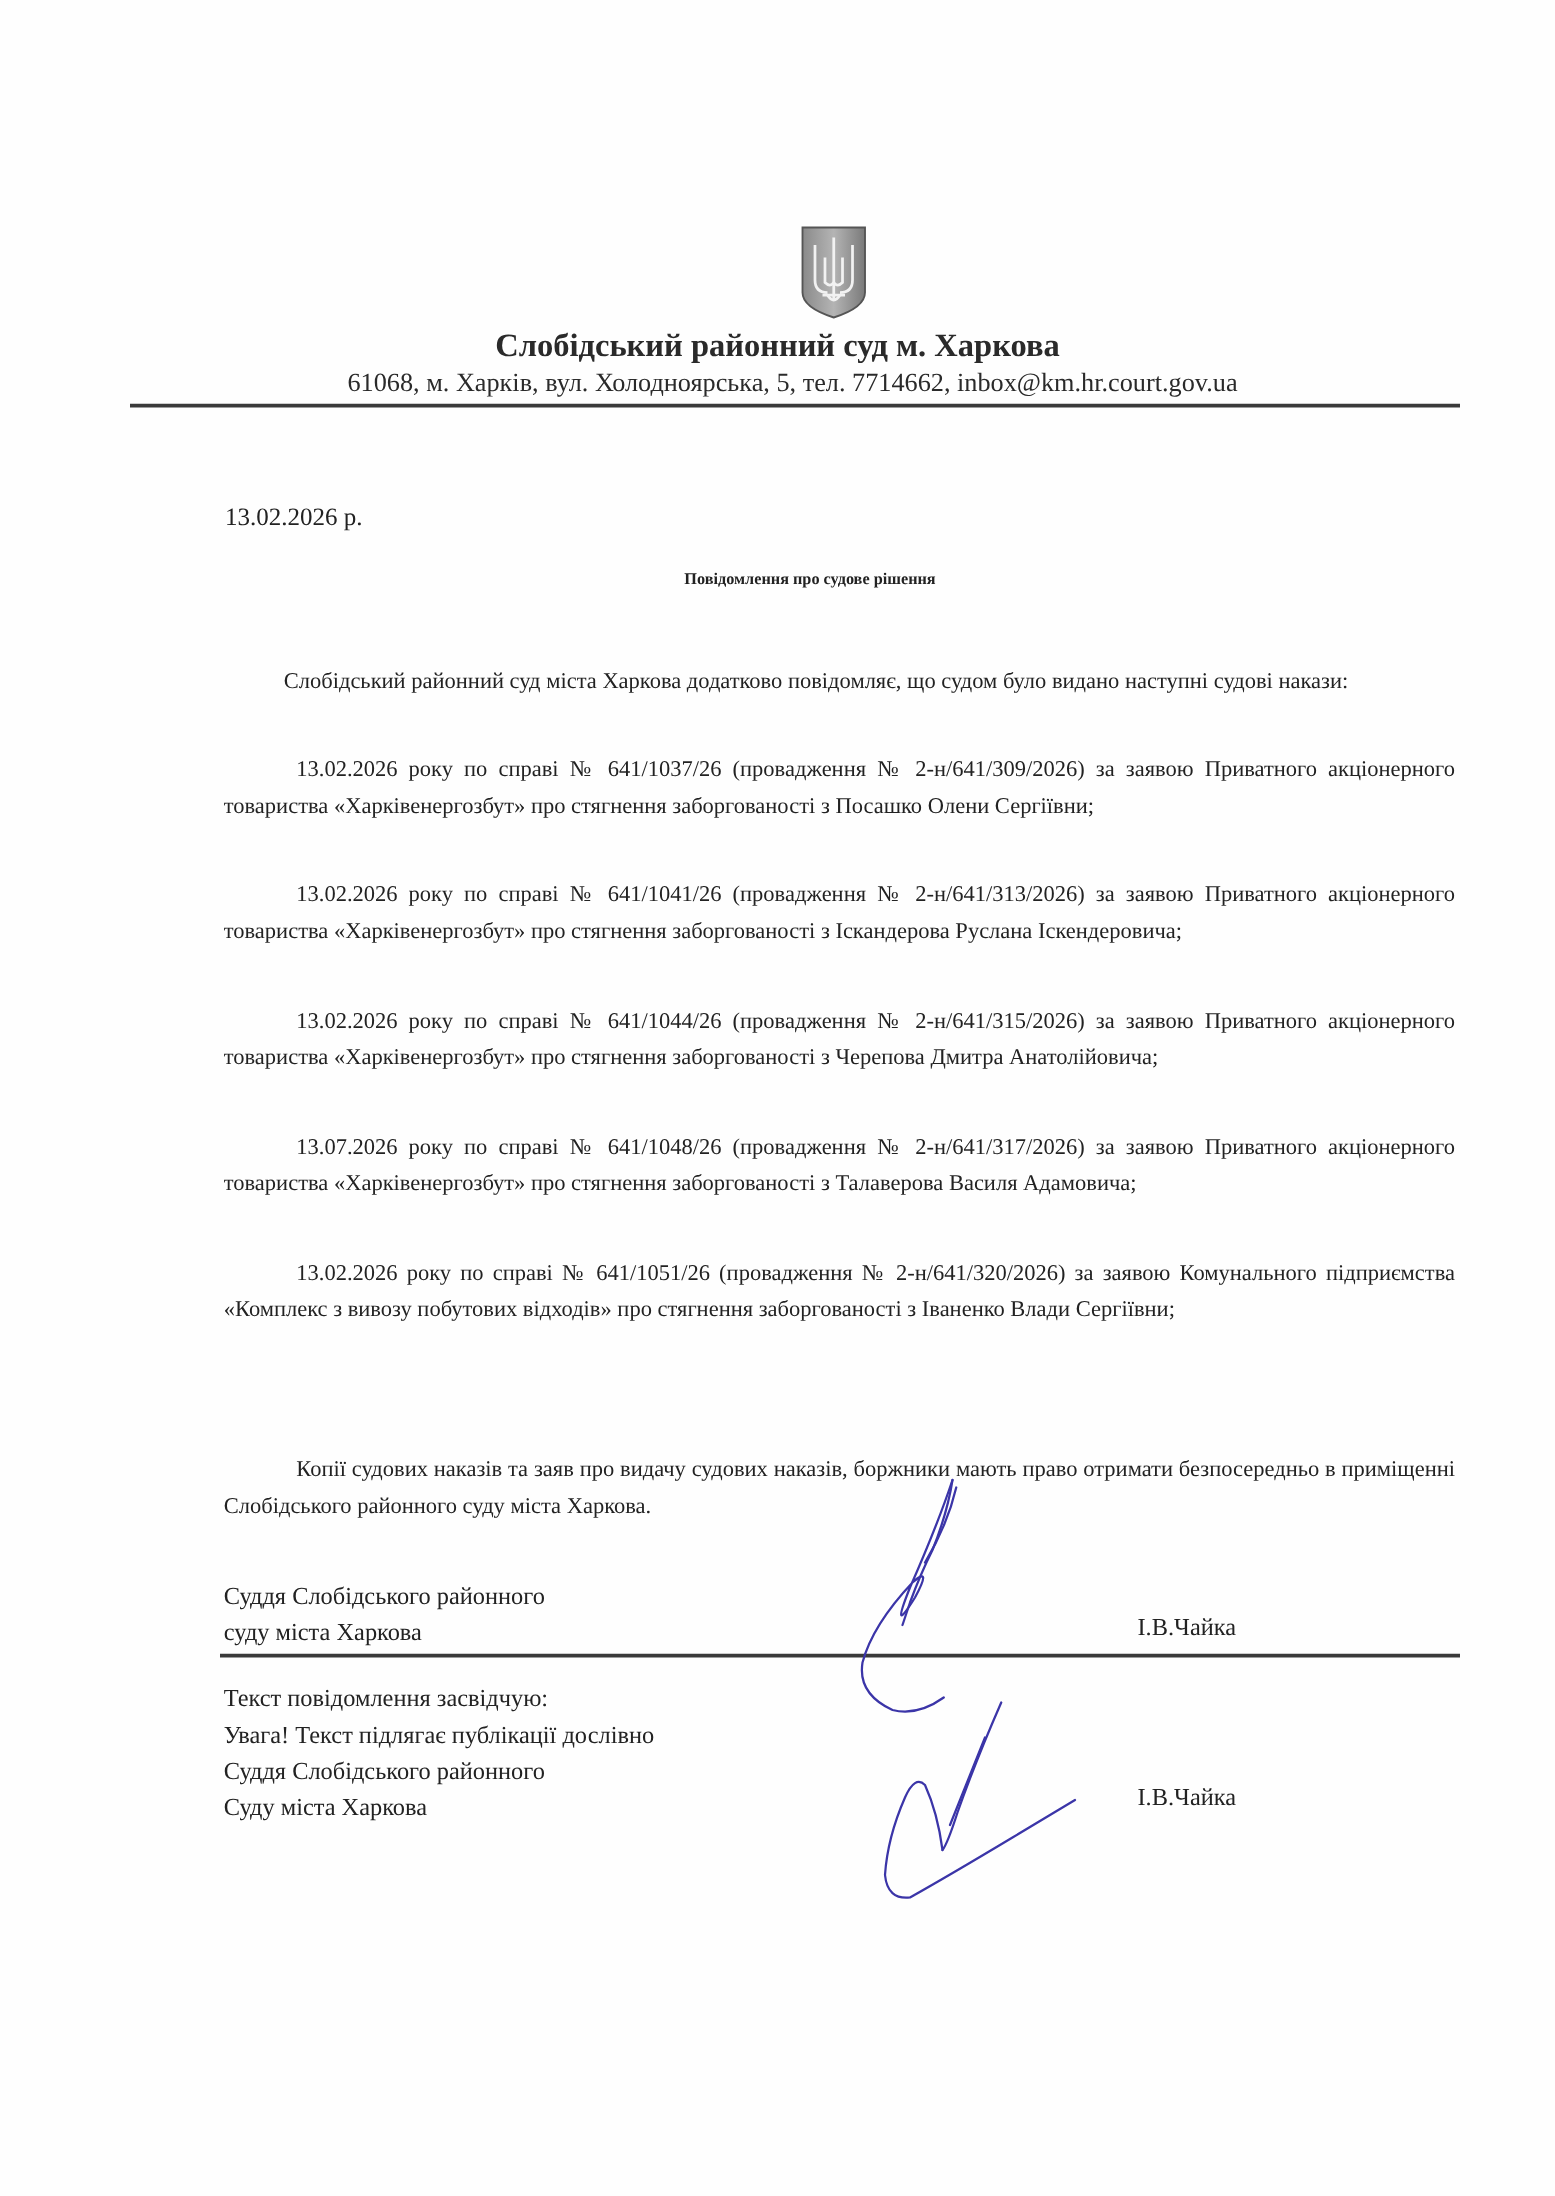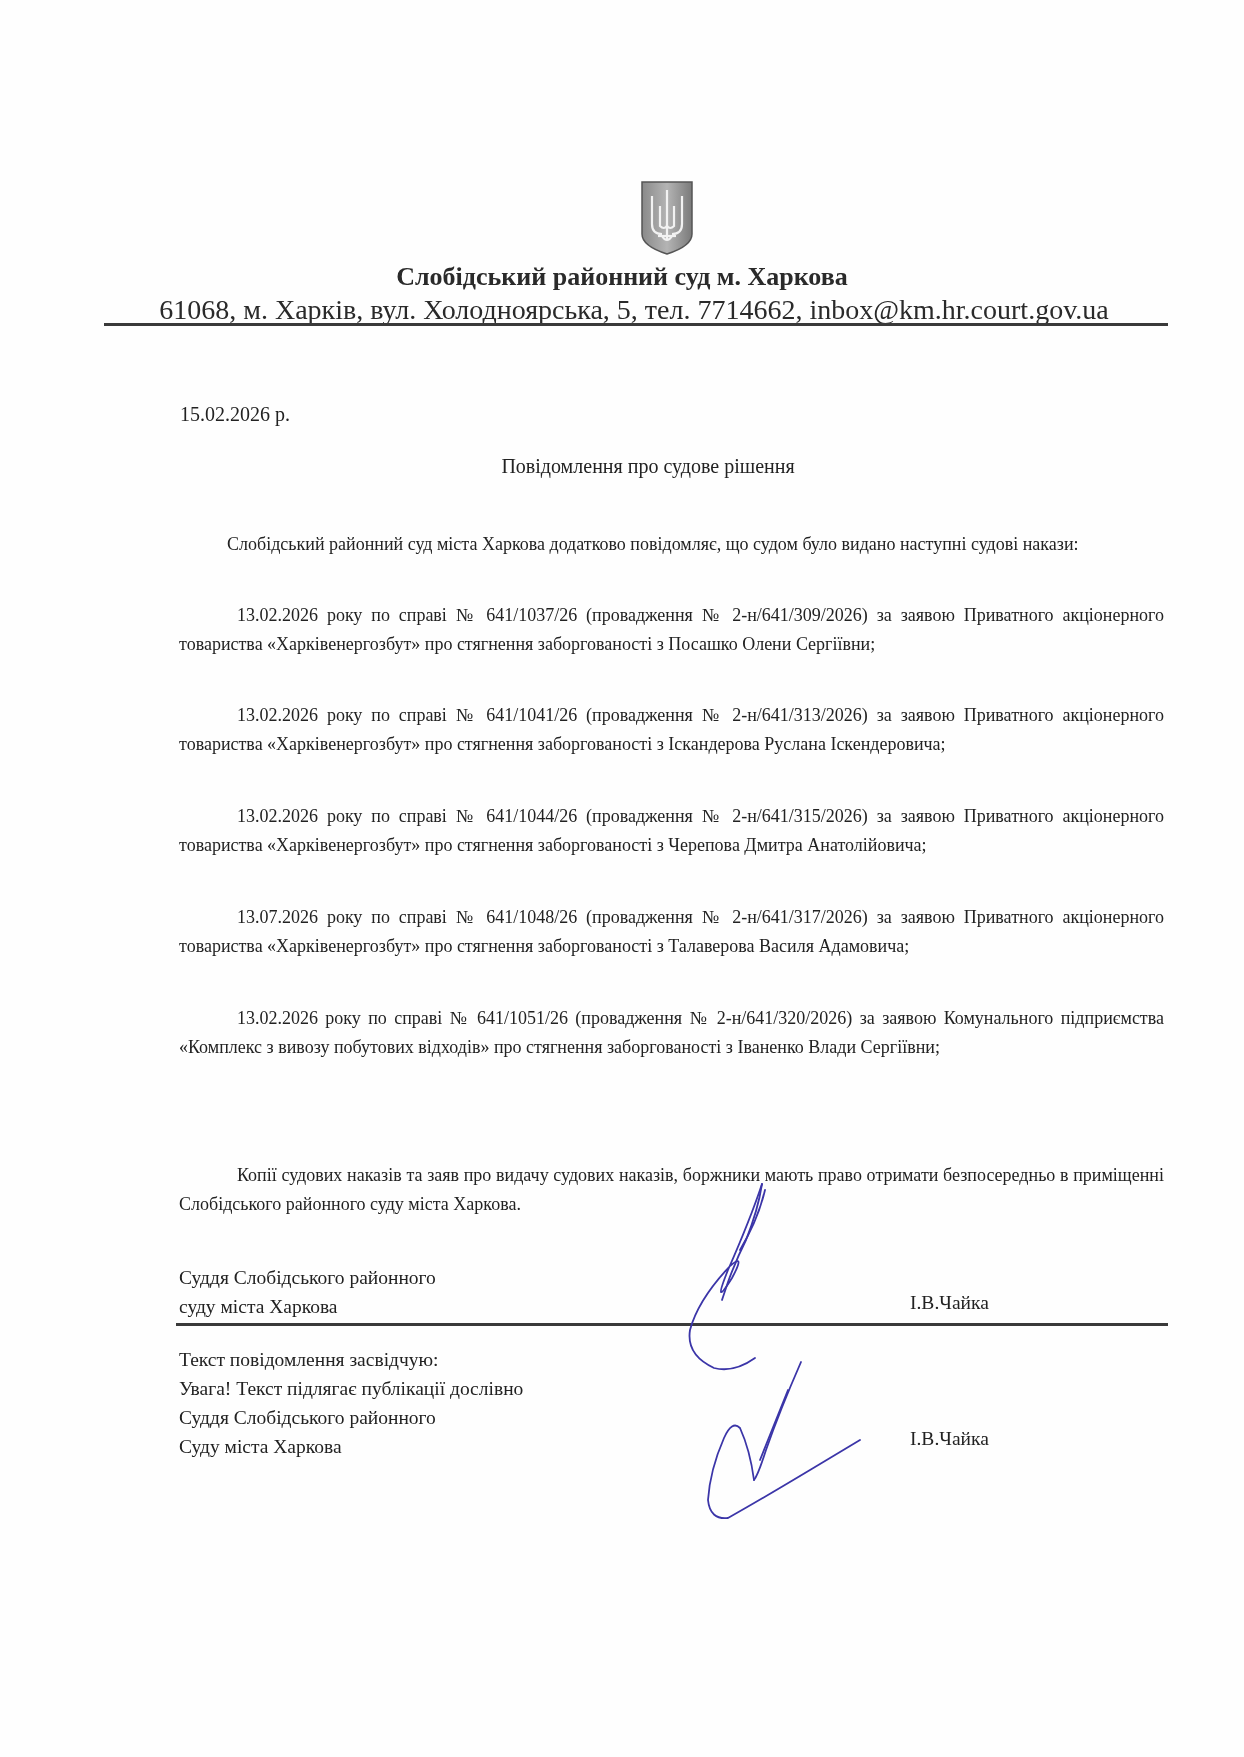--- a/index.html
+++ b/index.html
@@ -1,25 +1,25 @@
 <!DOCTYPE html>
 <html><head>
 <meta charset="utf-8">
 <style>
   html, body { margin:0; padding:0; background:#fefefe; }
   body { width:1244px; height:1757px; position:relative; overflow:hidden;
          font-family:"Liberation Serif", "DejaVu Serif", serif; color:#222; }
   .abs { position:absolute; }
   #emblem { left:640px; top:180px; width:54px; height:76px; }
   #court-name { left:0; width:1244px; top:262px; text-align:center; font-weight:bold; font-size:26px; color:#2a2a2a; }
-  #court-address { left:0; width:1244px; top:294px; text-align:center; font-size:28px; color:#2a2a2a; padding-left:24px; box-sizing:border-box; }
+  #court-address { left:0; width:1244px; top:294px; text-align:center; font-size:21px; color:#2a2a2a; padding-left:24px; box-sizing:border-box; }
   .rule { height:3px; background:#3a3a3a; }
   #header-rule { left:104px; top:323px; width:1064px; }
   #date { left:180px; top:403px; font-size:20px; }
-  #title { left:0; width:1244px; top:455px; text-align:center; font-weight:normal; font-size:20px; padding-left:52px; box-sizing:border-box; }
+  #title { left:0; width:1244px; top:455px; text-align:center; font-weight:bold; font-size:13px; padding-left:52px; box-sizing:border-box; }
   .para { position:absolute; left:179px; width:985px; font-size:18px; line-height:29px; text-align:justify; text-indent:58px; }
   #intro { top:530px; text-indent:48px; }
   .entry-0 { top:601px; }
   .entry-1 { top:701px; }
   .entry-2 { top:802px; }
   .entry-3 { top:903px; }
   .entry-4 { top:1004px; }
   #copies { top:1161px; }
   .sig-block { position:absolute; left:179px; font-size:19.5px; line-height:29px; }
   #judge-block { top:1263px; }
@@ -50,21 +50,21 @@
       <path d="M20 26 V46 Q24 50 27 46 Q30 50 34 46 V26"></path>
       <path d="M18 56 H36"></path>
       <path d="M22 56 Q27 64 32 56"></path>
     </g>
   </svg>
 </div>
 <div id="court-name" class="abs">Слобідський районний суд м. Харкова</div>
 <div id="court-address" class="abs">61068, м. Харків, вул. Холодноярська, 5, тел. 7714662, inbox@km.hr.court.gov.ua</div>
 <div id="header-rule" class="abs rule"></div>
 
-<div id="date" class="abs">15.02.2026 р.</div>
+<div id="date" class="abs">13.02.2026 р.</div>
 <div id="title" class="abs">Повідомлення про судове рішення</div>
 
 <div id="intro" class="para">Слобідський районний суд міста Харкова додатково повідомляє, що судом було видано наступні судові накази:</div>
 
 <div class="para entry-0">13.02.2026 року по справі № 641/1037/26 (провадження № 2-н/641/309/2026) за заявою Приватного акціонерного товариства «Харківенергозбут» про стягнення заборгованості з Посашко Олени Сергіївни;</div>
 <div class="para entry-1">13.02.2026 року по справі № 641/1041/26 (провадження № 2-н/641/313/2026) за заявою Приватного акціонерного товариства «Харківенергозбут» про стягнення заборгованості з Іскандерова Руслана Іскендеровича;</div>
 <div class="para entry-2">13.02.2026 року по справі № 641/1044/26 (провадження № 2-н/641/315/2026) за заявою Приватного акціонерного товариства «Харківенергозбут» про стягнення заборгованості з Черепова Дмитра Анатолійовича;</div>
 <div class="para entry-3">13.07.2026 року по справі № 641/1048/26 (провадження № 2-н/641/317/2026) за заявою Приватного акціонерного товариства «Харківенергозбут» про стягнення заборгованості з Талаверова Василя Адамовича;</div>
 <div class="para entry-4">13.02.2026 року по справі № 641/1051/26 (провадження № 2-н/641/320/2026) за заявою Комунального підприємства «Комплекс з вивозу побутових відходів» про стягнення заборгованості з Іваненко Влади Сергіївни;</div>
 

